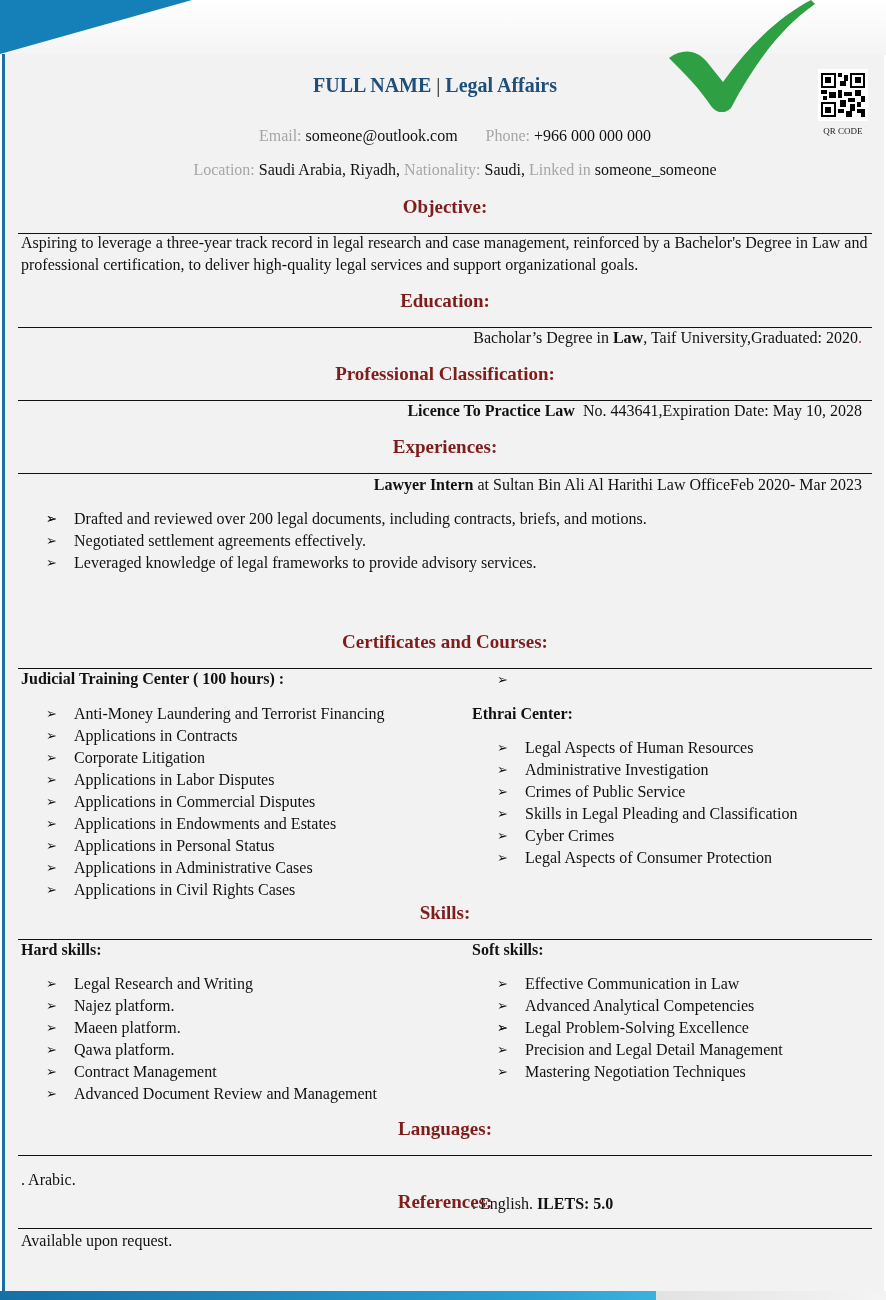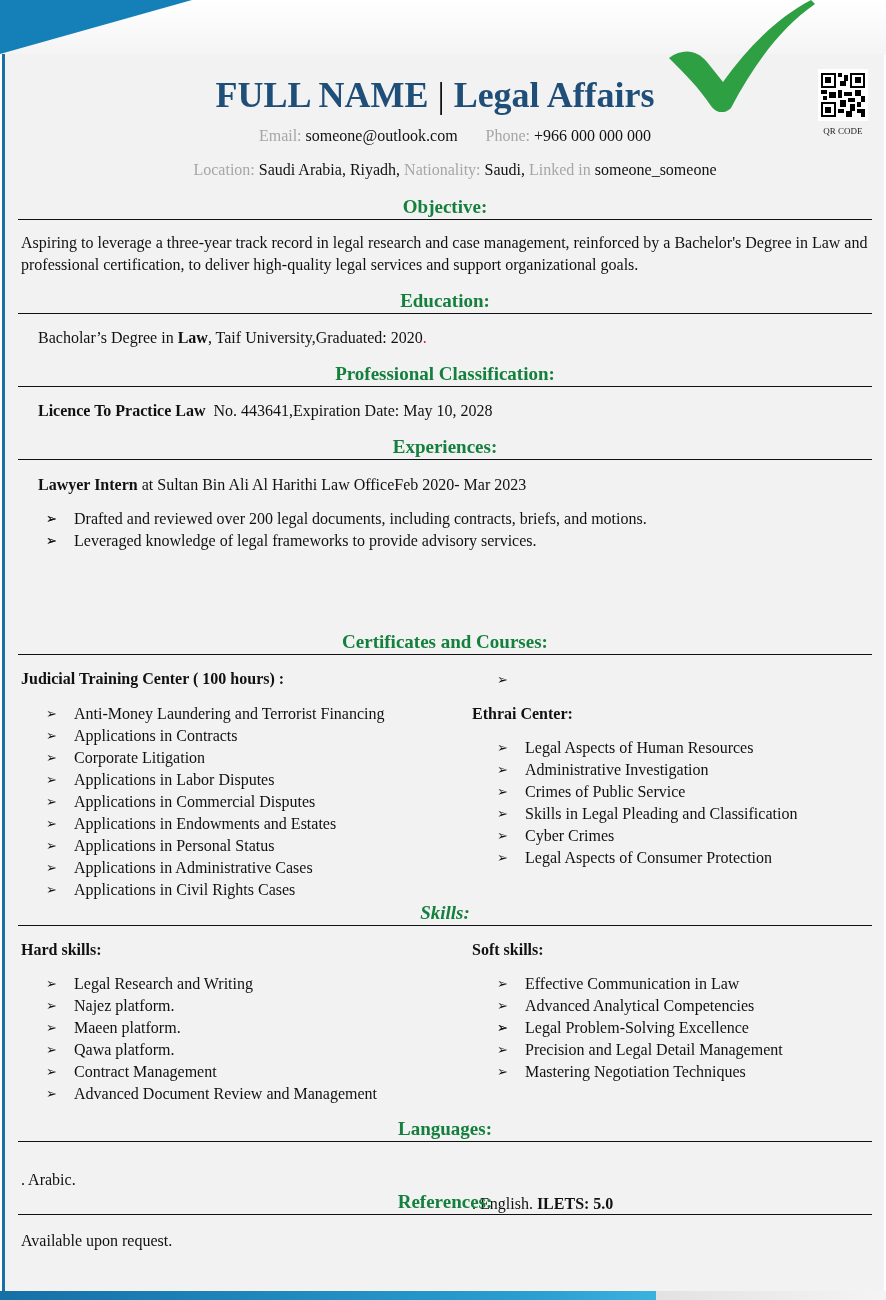--- a/index.html
+++ b/index.html
@@ -15,29 +15,29 @@
     background: #f2f2f2; border-left: 3px solid #1a6fa6; }
   .bottom-bar { position: absolute; left: 0; top: 1291px; width: 886px; height: 9px;
     background: linear-gradient(to right, #1570a6 0%, #2a9fd0 60%, #3ab2de 74%, #e2e2e2 74%, #f4f4f4 100%); }
 
   .checkmark { position: absolute; left: 665px; top: 0; width: 150px; height: 112px; }
   .qr { position: absolute; left: 818px; top: 69px; width: 50px; height: 52px; background: #fff; padding: 3px; }
   .qr-label { position: absolute; left: 812px; top: 126px; width: 62px; text-align: center;
     font-size: 9px; color: #222; }
 
   .name-title { position: absolute; left: 0; top: 74px; width: 870px; text-align: center;
-    font-size: 36px; font-weight: bold; color: #1f4e79; }
+    font-size: 20px; font-weight: bold; color: #1f4e79; }
   .contact-line { position: absolute; left: 0; width: 870px; text-align: center; font-size: 16px; margin-left: 20px; }
   .contact-line .lbl { color: #a6a6a6; }
   .contact-line .val { color: #111; }
 
   .section-h { position: absolute; left: 18px; width: 854px; text-align: center;
-    font-size: 19px; font-weight: bold; color: #15803d; border-bottom: 1.5px solid #111; padding-bottom: 1px; }
+    font-size: 19px; font-weight: bold; color: #7f1d1d; border-bottom: 1.5px solid #111; padding-bottom: 15px; }
 
-  .row { position: absolute; left: 38px; width: 848px; font-size: 16px; display: flex; justify-content: flex-start; }
+  .row { position: absolute; left: 14px; width: 848px; font-size: 16px; display: flex; justify-content: flex-end; }
   .para { position: absolute; left: 21px; width: 848px; font-size: 16px; line-height: 22px; }
   .b { font-weight: bold; }
   .red { color: #e0202c; }
 
   .blist { position: absolute; list-style: none; font-size: 16px; line-height: 22px; }
   .blist li { position: relative; padding-left: 28px; }
   .blist li .arrow { position: absolute; left: 0; top: 0; font-size: 13px; }
   .subhead { position: absolute; font-size: 16px; font-weight: bold; font-family: Liberation Serif, serif; }
 </style>
 </head>
@@ -125,21 +125,21 @@
 </div>
 
 <div class="section-h" style="top:436px;">Experiences:</div>
 <div class="row" style="top:476px;">
   <span><span class="b">Lawyer Intern</span><span> at Sultan Bin Ali Al Harithi Law Office</span></span>
   <span>Feb 2020- Mar 2023</span>
 </div>
 <ul class="blist" style="left:46px; top:508px; width:780px;">
   <li><span class="arrow">➢</span></li>
   <li><span class="arrow">➢</span><span>Drafted and reviewed over 200 legal documents, including contracts, briefs, and motions.</span></li>
-  <li><span class="arrow">➢</span></li>
+  <li><span class="arrow">➢</span><span>Negotiated settlement agreements effectively.</span></li>
   <li><span class="arrow">➢</span><span>Leveraged knowledge of legal frameworks to provide advisory services.</span></li>
 </ul>
 
 <div class="section-h" style="top:631px;">Certificates and Courses:</div>
 <div class="subhead" style="left:21px; top:670px;">Judicial Training Center ( 100 hours) :</div>
 <ul class="blist" style="left:46px; top:703px; width:420px;">
   <li><span class="arrow">➢</span><span>Anti-Money Laundering and Terrorist Financing</span></li>
   <li><span class="arrow">➢</span><span>Applications in Contracts</span></li>
   <li><span class="arrow">➢</span><span>Corporate Litigation</span></li>
   <li><span class="arrow">➢</span><span>Applications in Labor Disputes</span></li>
@@ -155,21 +155,21 @@
 <div class="subhead" style="left:472px; top:705px;">Ethrai Center:</div>
 <ul class="blist" style="left:497px; top:737px; width:380px;">
   <li><span class="arrow">➢</span><span>Legal Aspects of Human Resources</span></li>
   <li><span class="arrow">➢</span><span>Administrative Investigation</span></li>
   <li><span class="arrow">➢</span><span>Crimes of Public Service</span></li>
   <li><span class="arrow">➢</span><span>Skills in Legal Pleading and Classification</span></li>
   <li><span class="arrow">➢</span><span>Cyber Crimes</span></li>
   <li><span class="arrow">➢</span><span>Legal Aspects of Consumer Protection</span></li>
 </ul>
 
-<div class="section-h" style="top:902px;font-style:italic;">Skills:</div>
+<div class="section-h" style="top:902px;">Skills:</div>
 <div class="subhead" style="left:21px; top:941px;">Hard skills:</div>
 <ul class="blist" style="left:46px; top:973px; width:420px;">
   <li><span class="arrow">➢</span><span>Legal Research and Writing</span></li>
   <li><span class="arrow">➢</span><span>Najez platform.</span></li>
   <li><span class="arrow">➢</span><span>Maeen platform.</span></li>
   <li><span class="arrow">➢</span><span>Qawa platform.</span></li>
   <li><span class="arrow">➢</span><span>Contract Management</span></li>
   <li><span class="arrow">➢</span><span>Advanced Document Review and Management</span></li>
 </ul>
 <div class="subhead" style="left:472px; top:941px;">Soft skills:</div>

